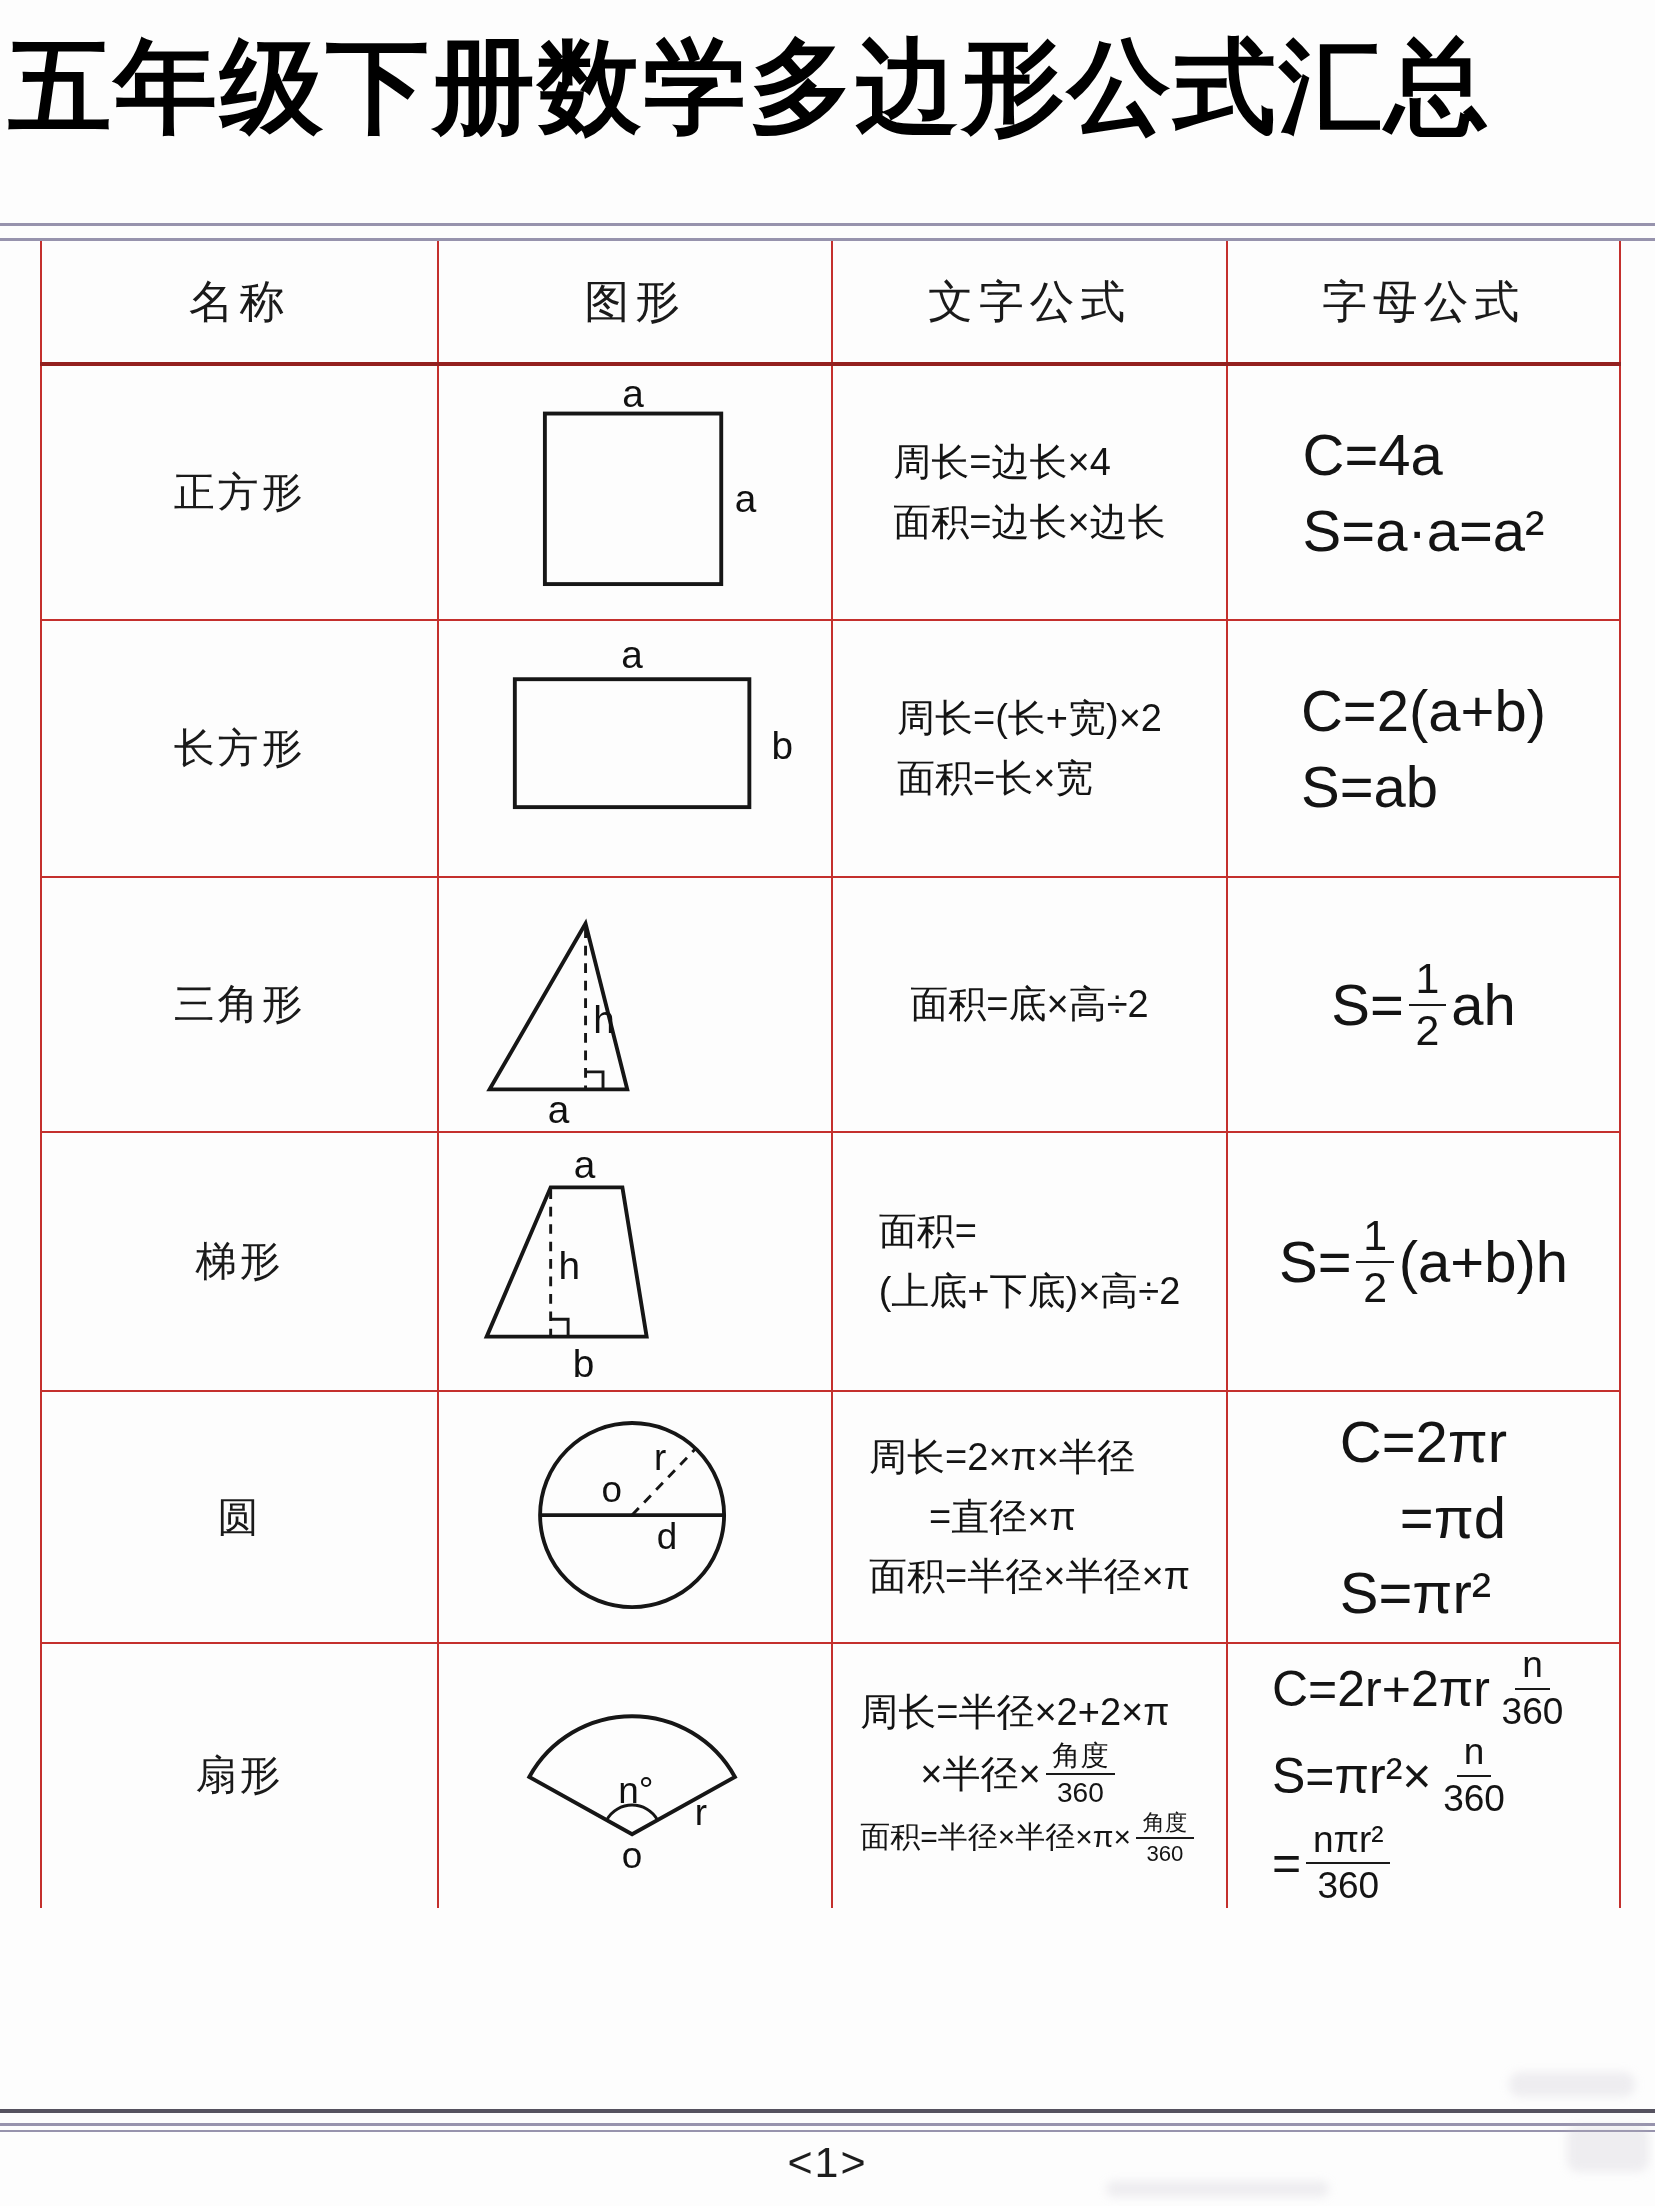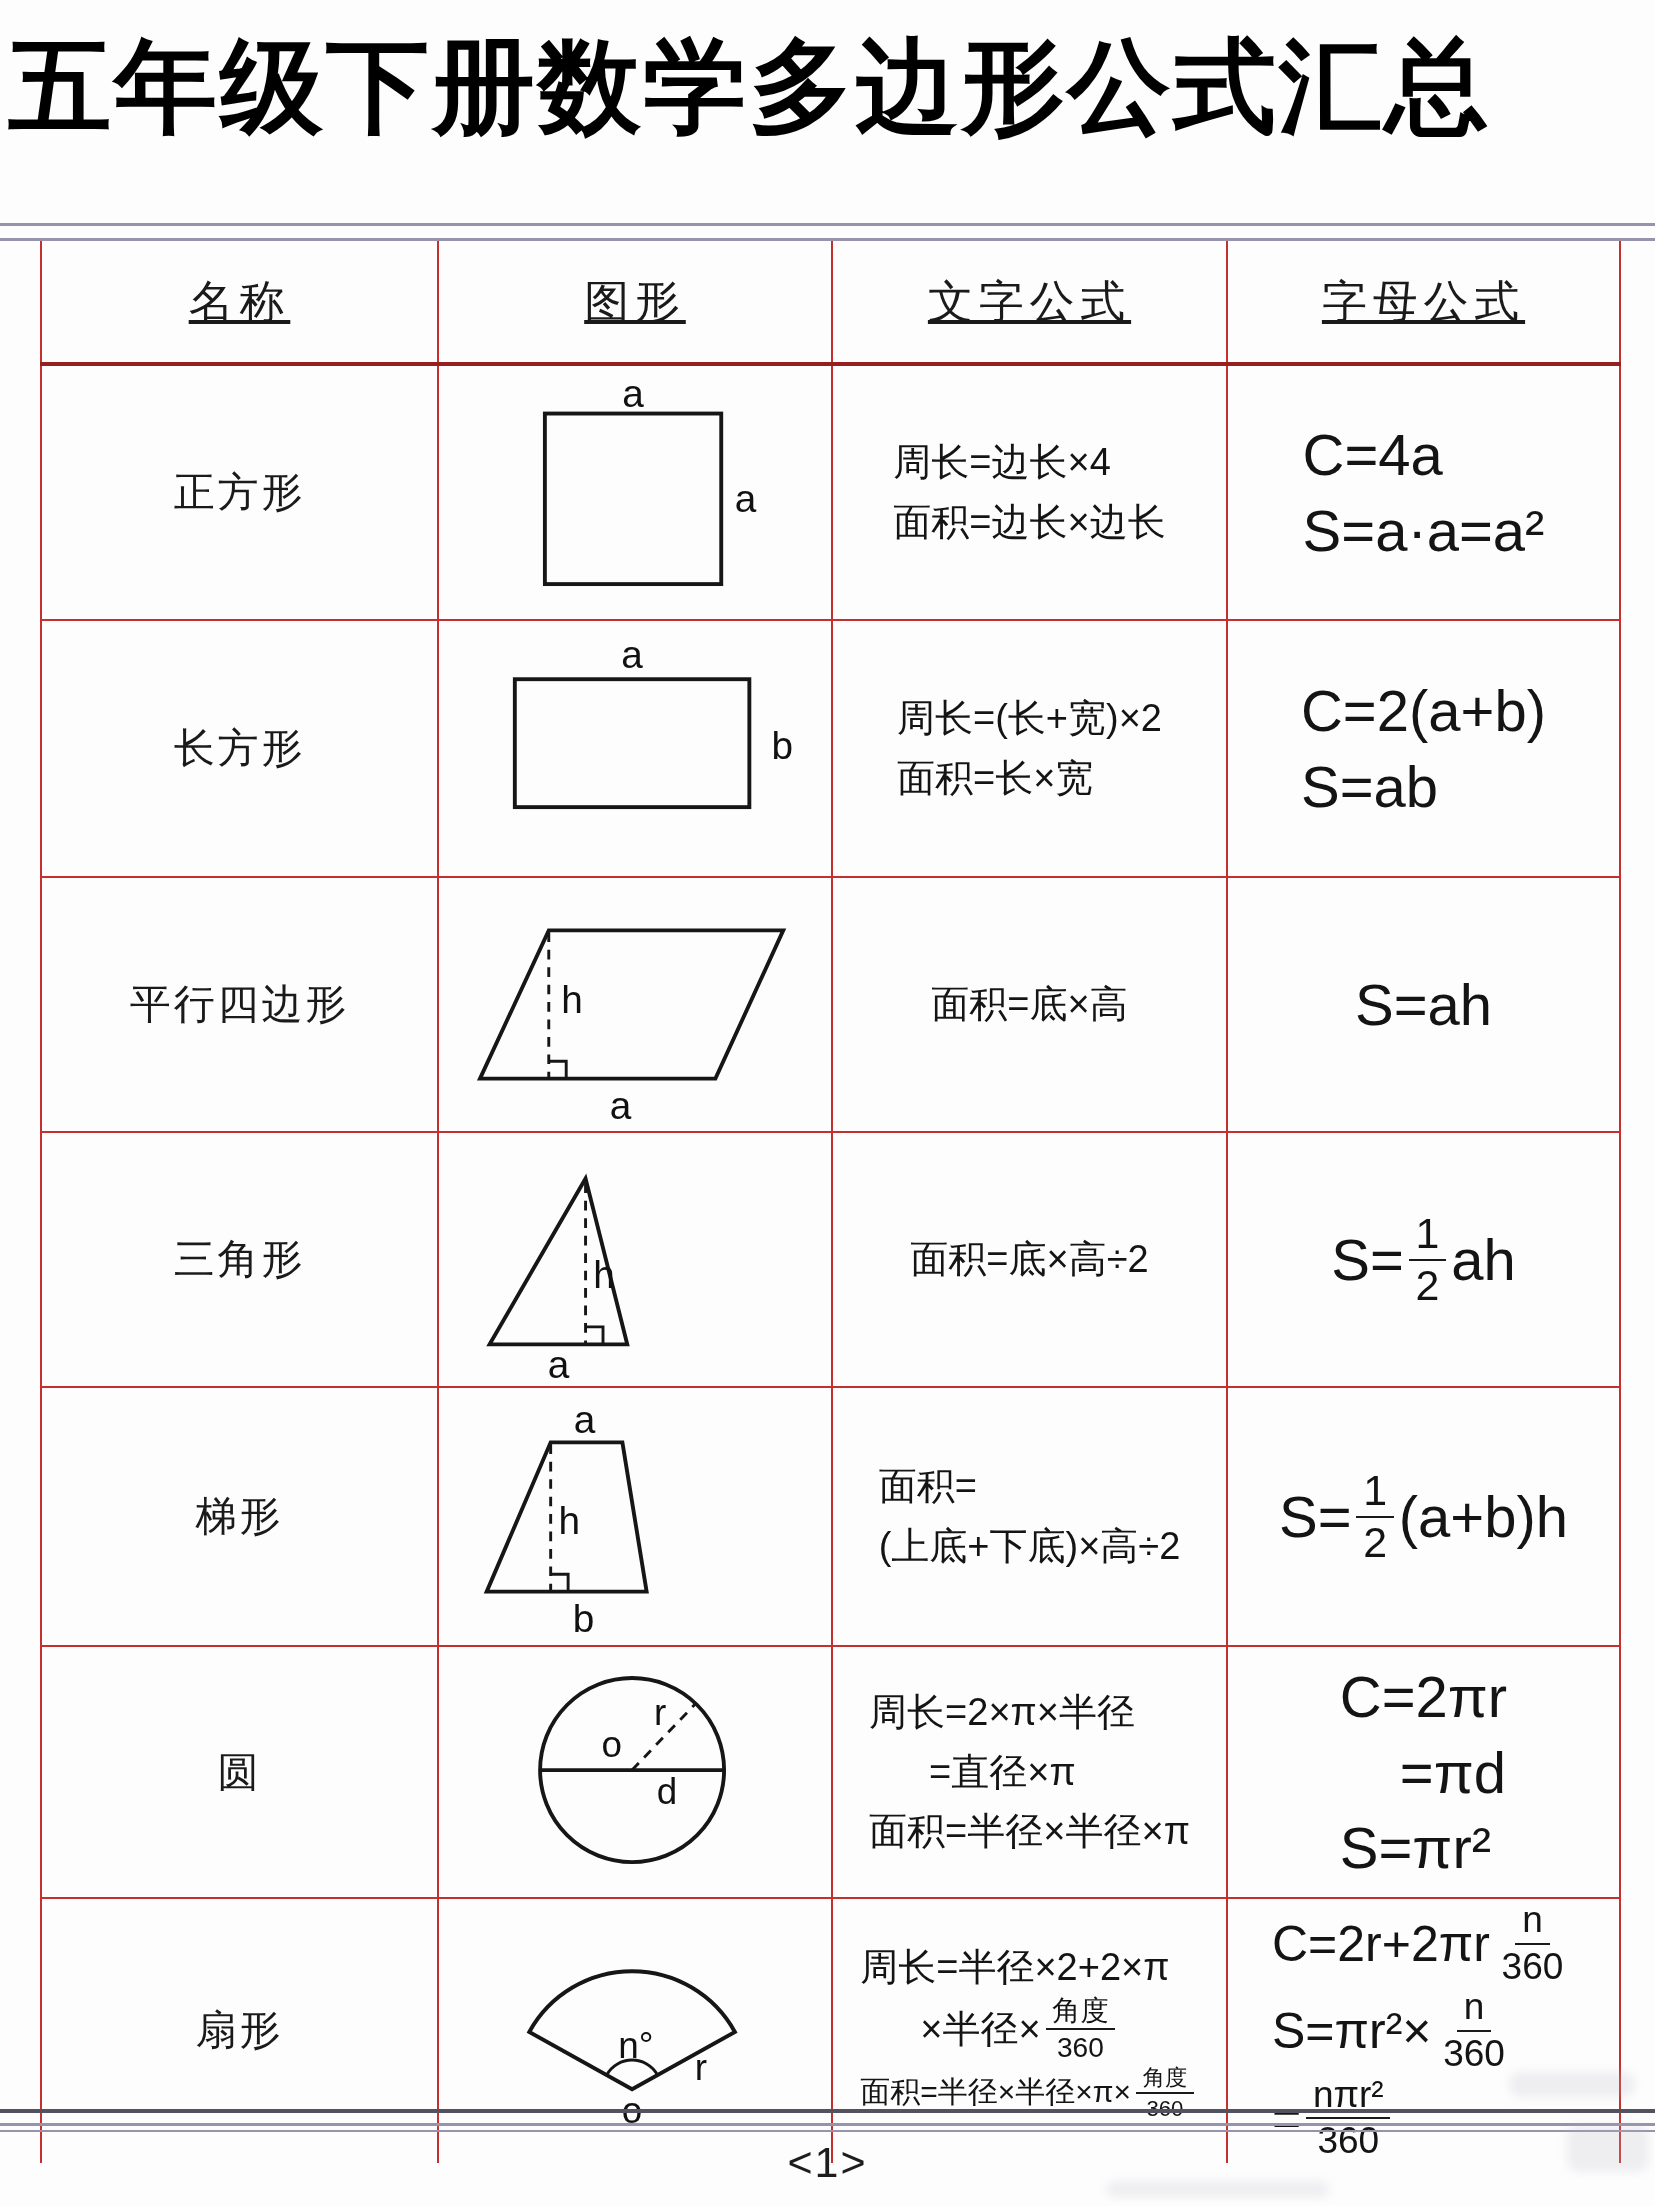--- a/index.html
+++ b/index.html
@@ -30,21 +30,21 @@
   table.grid{
     position:absolute;left:40px;top:241px;width:1579px;
     border-collapse:collapse;table-layout:fixed;background:transparent;
   }
   table.grid td{
     border:2.9px solid var(--grid-red);
     padding:0;vertical-align:middle;text-align:center;overflow:hidden;
   }
   tr.header-row td{border-top:none;border-bottom:4.9px solid var(--header-rule);}
   tr.body-row:last-child td{border-bottom:none;}
-  .header-label{font-size:45px;letter-spacing:5.8px;color:#1a1a1a;text-decoration:underline;}
+  .header-label{font-size:45px;letter-spacing:5.8px;color:#1a1a1a;}
   .shape-name{font-size:41px;letter-spacing:2.9px;color:#1a1a1a;}
 
   .fblock{display:inline-block;text-align:left;}
   .fline{display:flex;align-items:center;justify-content:flex-start;margin:8.7px 0;font-size:38px;white-space:nowrap;}
   td.lf-cell .fline{font-size:58px;}
   .fline.indent{padding-left:60px;}
   .fline.small{font-size:30px;}
   tr.row-6 td.tf-cell .fline{margin:2.9px 0;}
   tr.row-6 td.lf-cell .fline{margin:1.9px 0;font-size:50px;}
   .frac{display:inline-flex;flex-direction:column;align-items:center;line-height:1.05;margin:0 4.9px;vertical-align:middle;}
@@ -118,38 +118,20 @@
               <span>周长=(长+宽)×2</span>
             </div><div class="fline">
               <span>面积=长×宽</span>
             </div></div></td>
         <td class="lf-cell"><div class="fblock"><div class="fline">
               <span>C=2(a+b)</span>
             </div><div class="fline">
               <span>S=ab</span>
             </div></div></td>
       </tr>
-      <tr class="body-row row-2" style="height: 255px;">
-        <td class="name-cell"><span class="shape-name">平行四边形</span></td>
-        <td class="figure-cell">
-          <svg width="388" height="249" viewBox="0 0 400 257">
-    <polygon points="40,205 283,205 353,52 111,52" fill="none" stroke="#161616" stroke-width="4"></polygon>
-    <line x1="111" y1="54" x2="111" y2="205" fill="none" stroke="#161616" stroke-width="3" stroke-dasharray="10 8"></line>
-    <path d="M111 187 H129 V205" fill="none" stroke="#161616" stroke-width="3"></path>
-    <text x="135" y="137" text-anchor="middle" font-size="40" fill="#111">h</text>
-            <text x="185" y="247" text-anchor="middle" font-size="40" fill="#111">a</text>
-          </svg>
-        </td>
-        <td class="tf-cell"><div class="fblock"><div class="fline">
-              <span>面积=底×高</span>
-            </div></div></td>
-        <td class="lf-cell"><div class="fblock"><div class="fline">
-              <span>S=ah</span>
-            </div></div></td>
-      </tr>
       <tr class="body-row row-3" style="height: 193px;">
         <td class="name-cell"><span class="shape-name">三角形</span></td>
         <td class="figure-cell">
           <svg width="388" height="253" viewBox="0 0 400 261">
     <polygon points="149,47 50,218 192,218" fill="none" stroke="#161616" stroke-width="4"></polygon>
     <line x1="149" y1="52" x2="149" y2="218" fill="none" stroke="#161616" stroke-width="3" stroke-dasharray="10 8"></line>
     <path d="M149 200 H167 V218" fill="none" stroke="#161616" stroke-width="3"></path>
     <text x="157" y="160" text-anchor="start" font-size="40" fill="#111">h</text>
             <text x="121" y="253" text-anchor="middle" font-size="40" fill="#111">a</text>
           </svg>

